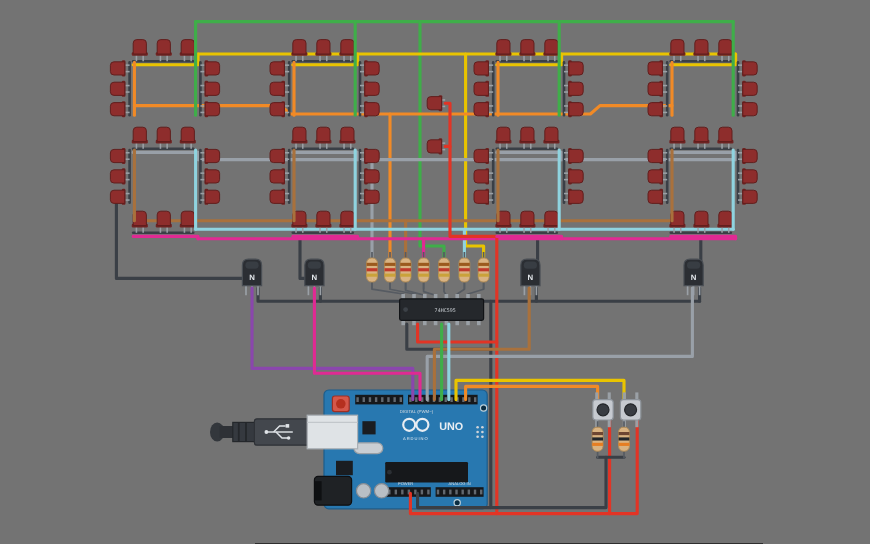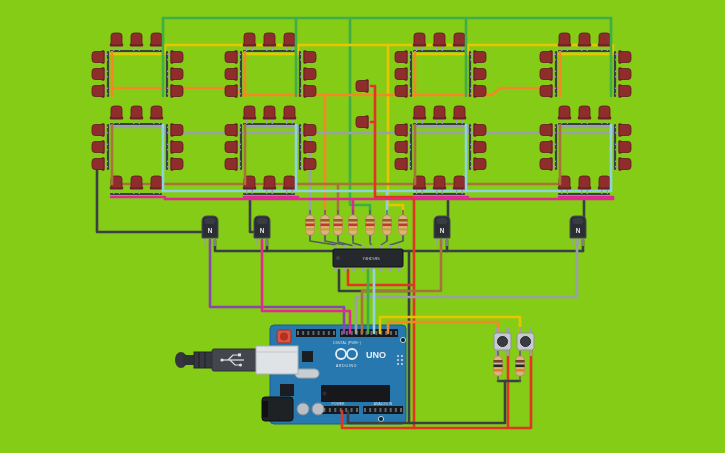--- a/index.html
+++ b/index.html
@@ -1,16 +1,16 @@
 <!DOCTYPE html>
 <html><head>
 <meta charset="utf-8">
 <style>
   html,body{margin:0;padding:0;background:#000;}
-  .stage{position:relative;width:725px;height:453px;background:#84cc16;overflow:hidden;
+  .stage{position:relative;width:725px;height:453px;background:#737373;overflow:hidden;
          font-family:"Liberation Sans", sans-serif;}
   svg text{font-family:"Liberation Sans", sans-serif;}
   .ic-label{font-family:"DejaVu Sans Mono", monospace;}
 </style>
 </head>
 <body>
 
 <div class="stage">
 <svg id="scene" width="725" height="453" viewBox="0 0 725 453">
 

